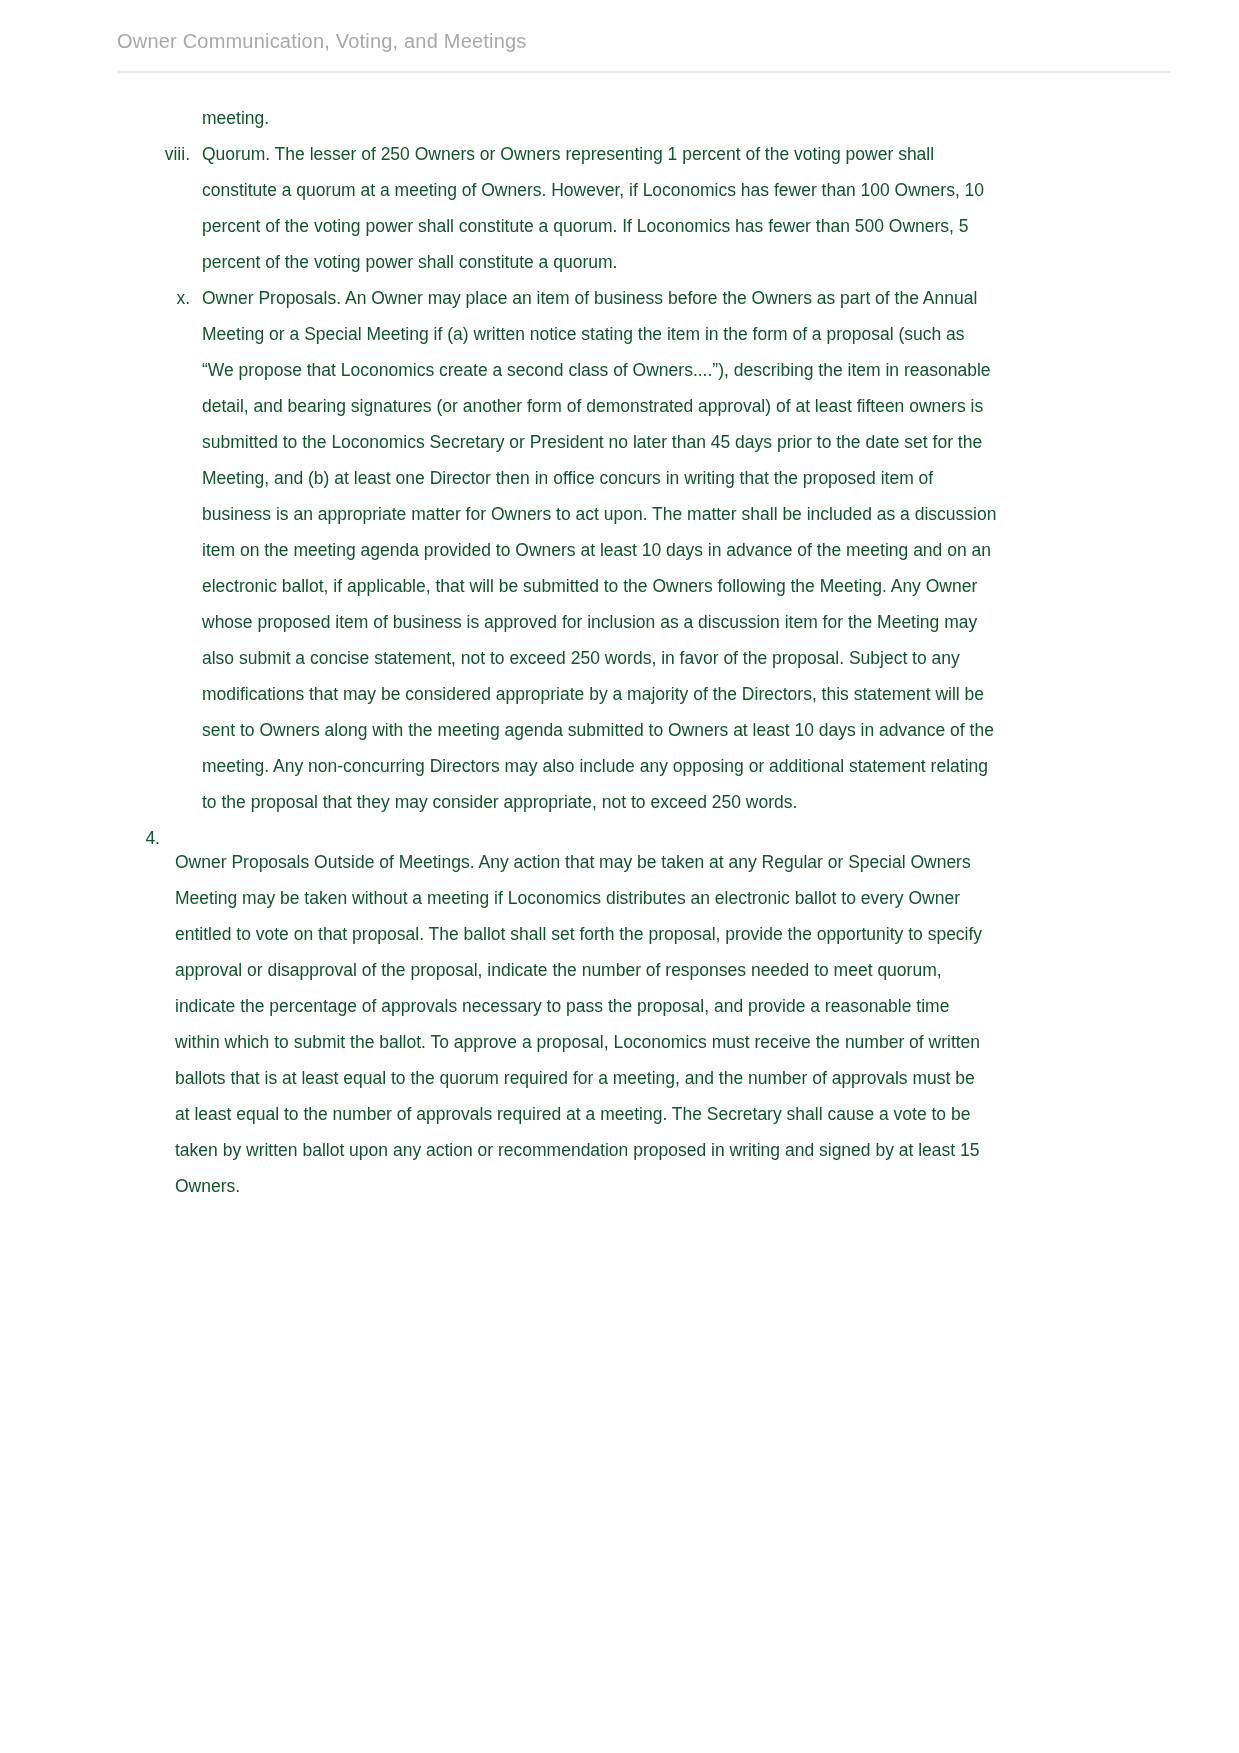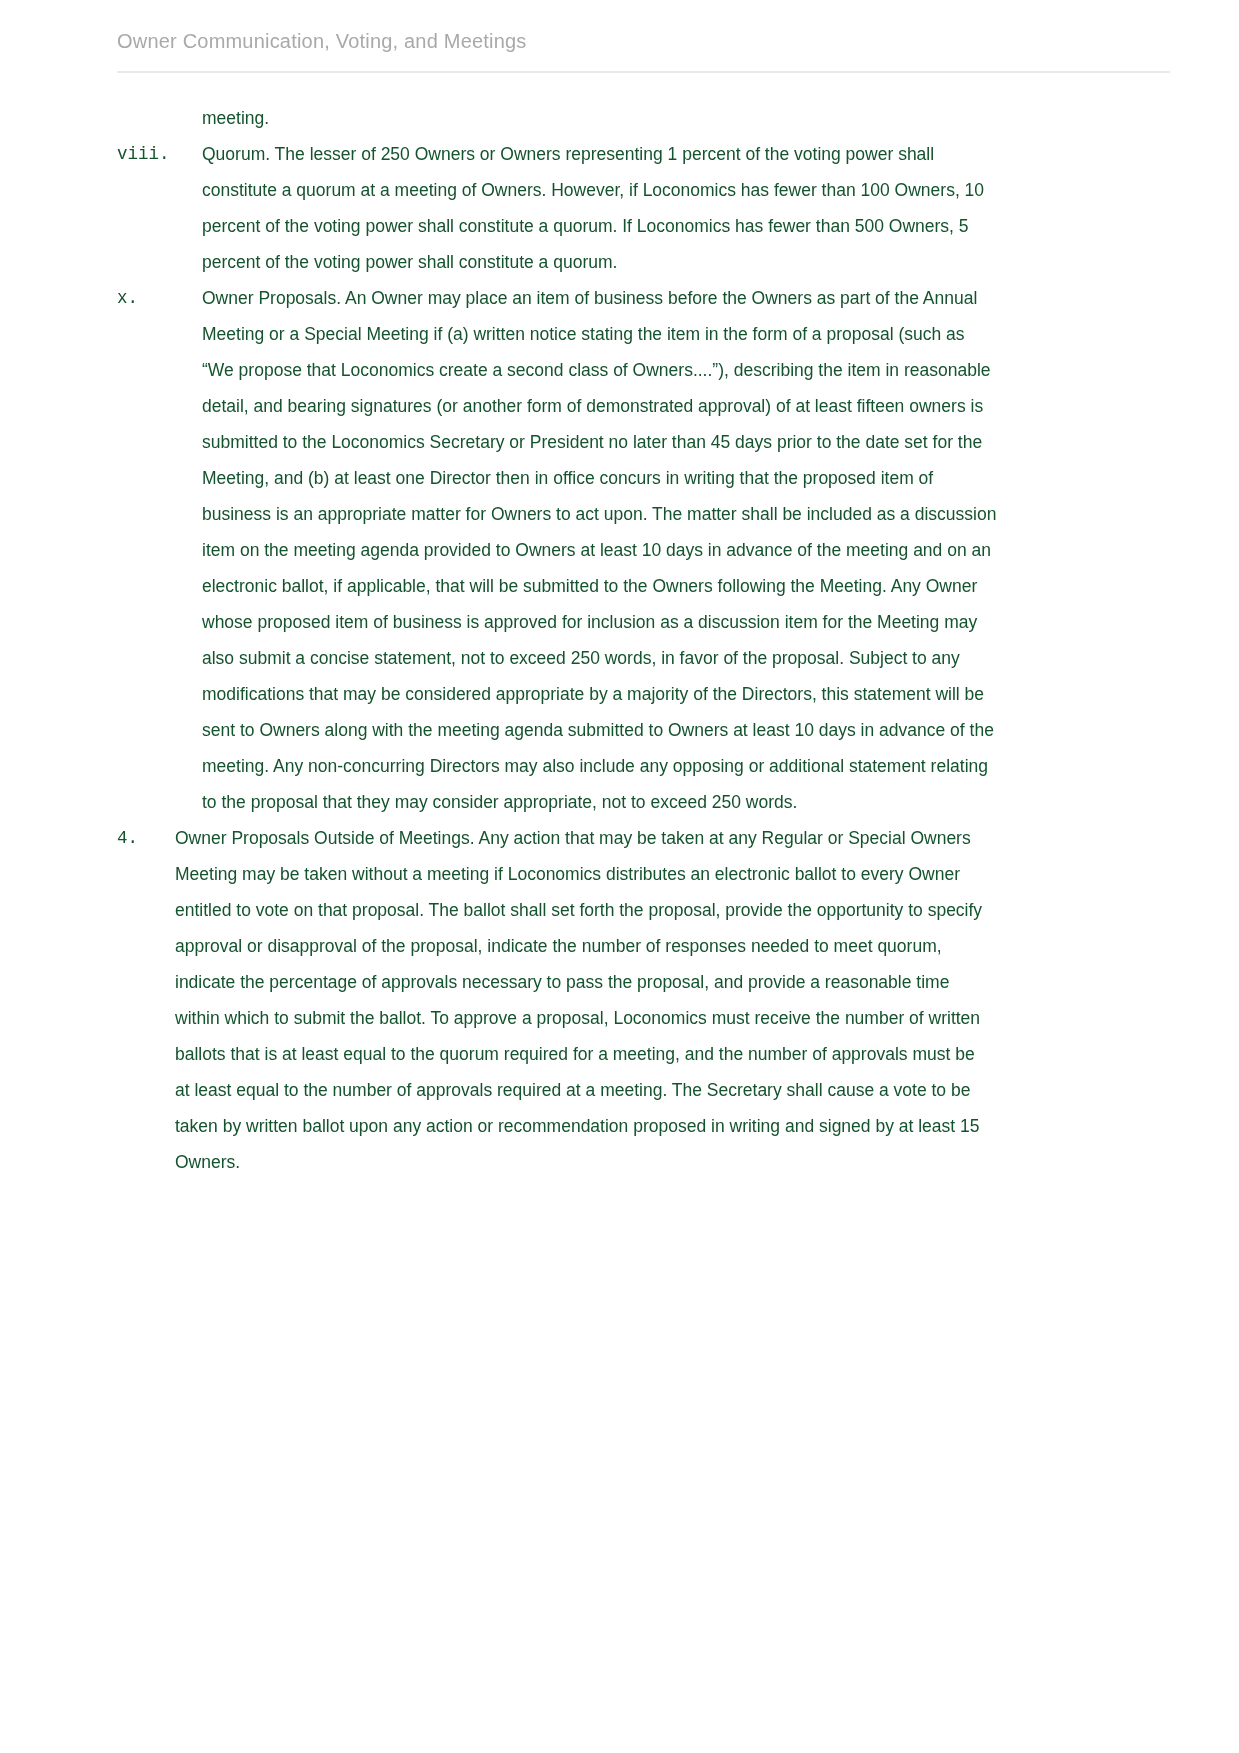--- a/index.html
+++ b/index.html
@@ -51,34 +51,34 @@
     color: #14532d;
   }
   .row {
     display: flex;
     align-items: flex-start;
   }
   .row .num {
     flex: none;
     width: 73px;
     margin-right: 12px;
-    text-align: left;
-    font-family: Liberation Mono, monospace;
+    text-align: right;
   }
   .row .content {
     flex: none;
     width: 795px;
     text-align: left;
   }
   .row.level-1 .num {
     width: 43px;
     margin-right: 15px;
   }
   .row.level-1 .content {
     width: 817px;
+    margin-top: 24px;
   }
   
   .footer-rule {
     position: absolute;
     left: 117px;
     right: 117px;
     top: 1664px;
     height: 2px;
     background: #e9e9e9;
   }

